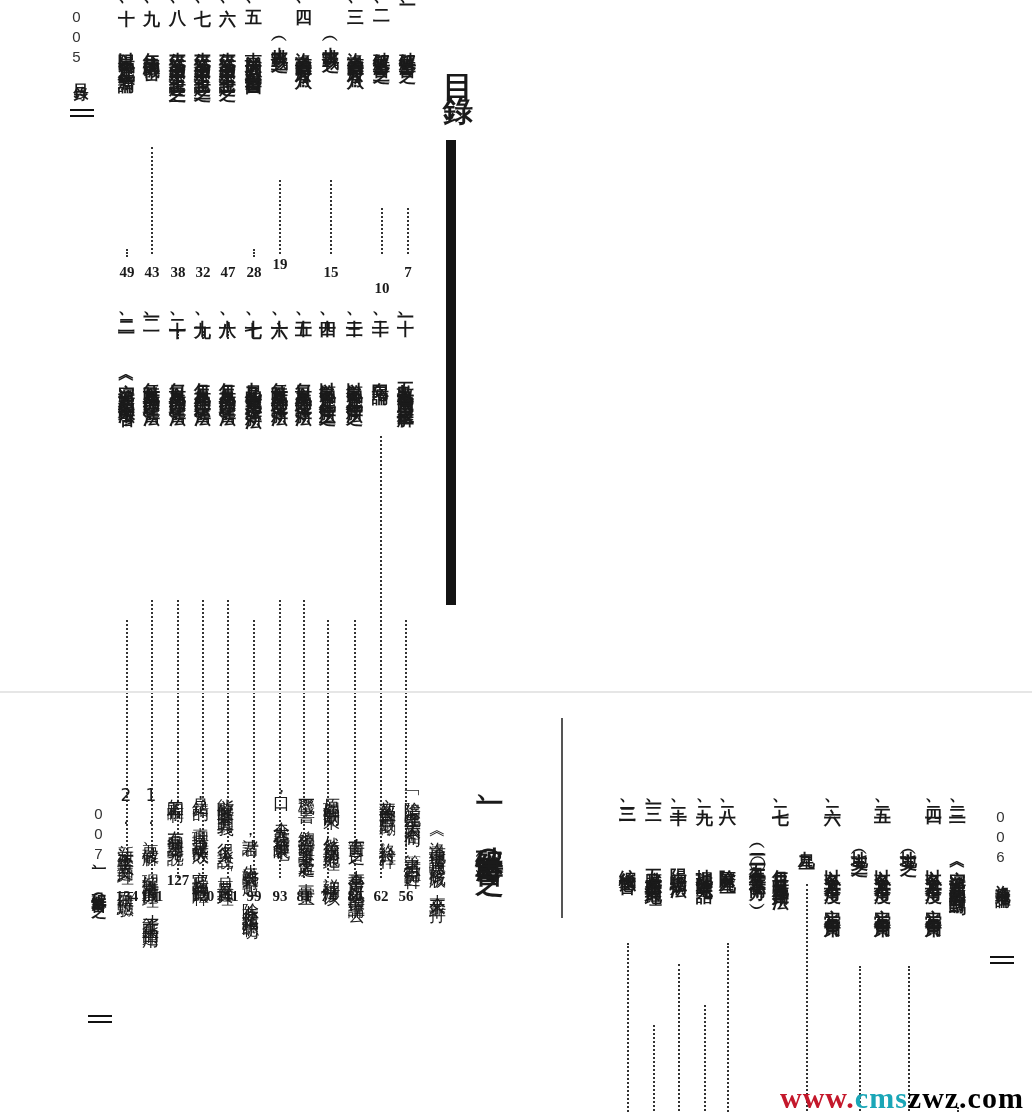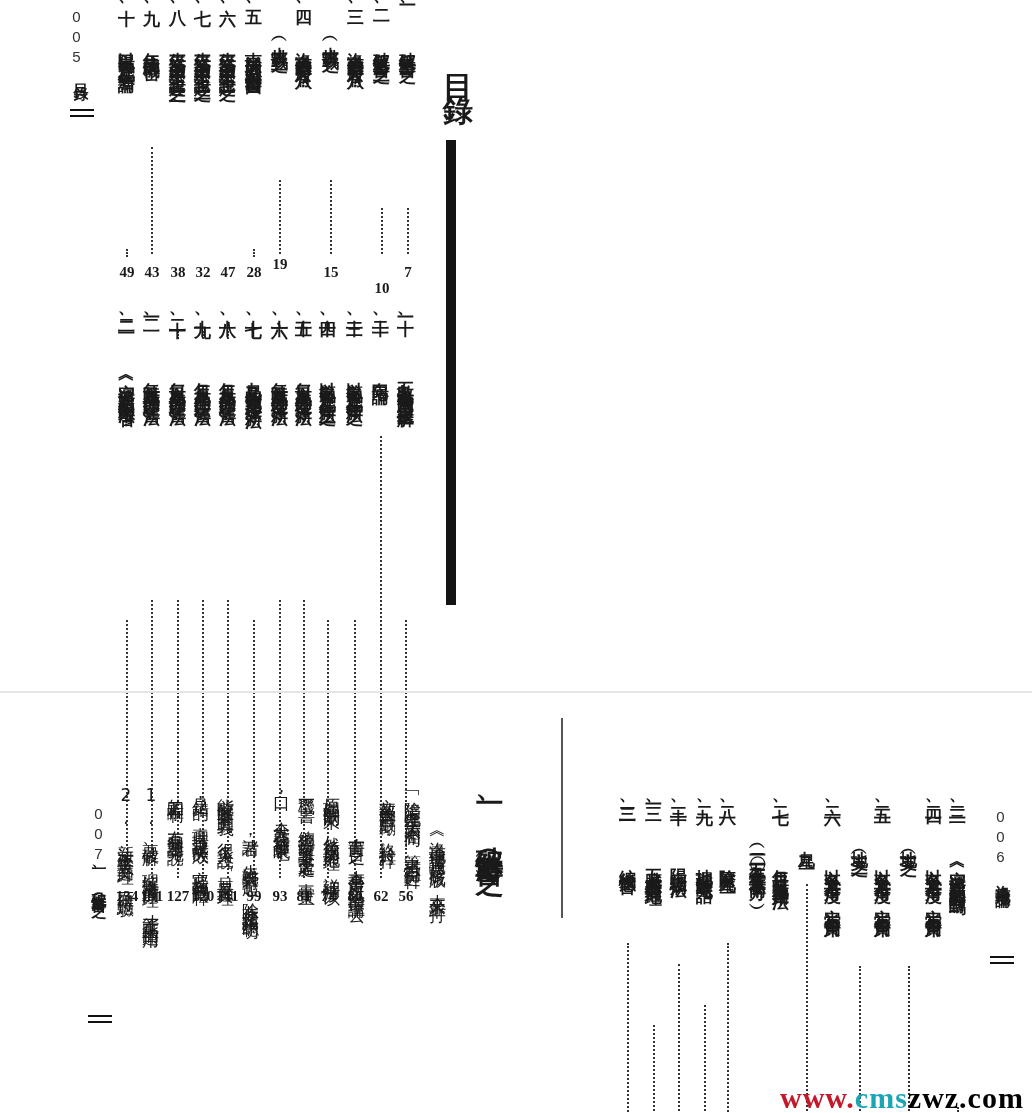--- a/index.html
+++ b/index.html
@@ -162,21 +162,21 @@
       <div class="entry" style="left: 192px; top: 306px; height: 300px;">
         <div class="num-head" style="top: 0px;">十九、</div>
         <div class="title" style="top: 62px;">年月九星的用法（舊法）</div>
         <div class="dots" style="top: 293.5px; height: 278.5px;"></div>
         <div class="pg" style="top: 582px;">120</div>
       </div>
       <div class="entry" style="left: 167px; top: 306px; height: 300px;">
         <div class="num-head" style="top: 0px;">二十、</div>
         <div class="title" style="top: 62px;">每日九星的原理（舊法）</div>
         <div class="dots" style="top: 293.5px; height: 278.5px;"></div>
-        <div class="pg" style="top: 582px;">127</div>
+        <div class="pg" style="top: 566px;">127</div>
       </div>
       <div class="entry" style="left: 141px; top: 306px; height: 300px;">
         <div class="num-head" style="top: 0px;">二一、</div>
         <div class="title" style="top: 62px;">每時九星的原理（舊法）</div>
         <div class="dots" style="top: 293.5px; height: 278.5px;"></div>
         <div class="pg" style="top: 582px;">131</div>
       </div>
       <div class="entry" style="left: 116px; top: 306px; height: 300px;">
         <div class="num-head" style="top: 0px;">二二、</div>
         <div class="title" style="top: 62px;">《宅運新案》的用法可否？</div>

